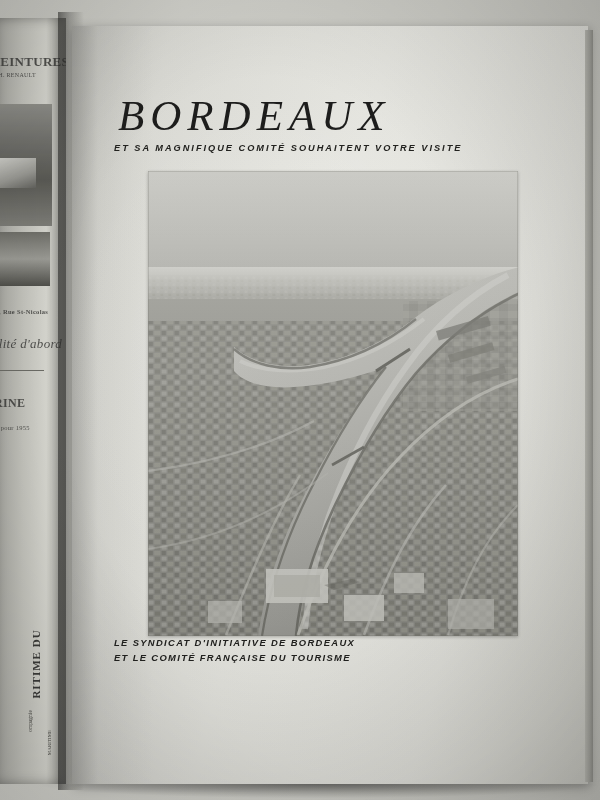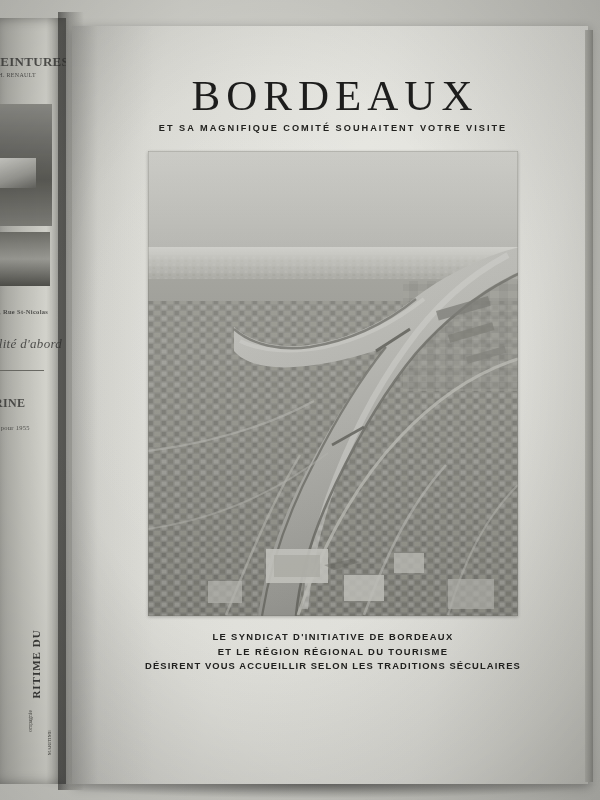--- a/index.html
+++ b/index.html
@@ -137,22 +137,22 @@
     position: absolute;
     inset: 0;
     pointer-events: none;
     background: linear-gradient(90deg, rgba(40,40,38,0.26) 0%, rgba(40,40,38,0.05) 5%, rgba(0,0,0,0) 16%),
                 radial-gradient(ellipse at 60% 40%, rgba(255,255,255,0.14), rgba(0,0,0,0.05) 70%, rgba(0,0,0,0.12) 100%);
   }
 
   .page-inner {
     position: relative;
     z-index: 2;
-    padding: 48px 36px 0 42px;
-    text-align: center;
+    padding: 68px 36px 0 42px;
+    font-style: italic;
   }
 
   .title {
     font-family: "Liberation Serif", serif;
     font-size: 43px;
     letter-spacing: 6px;
     color: #1d1d1c;
     line-height: 1;
     margin: 0 0 6px 4px;
     font-weight: normal;
@@ -172,21 +172,21 @@
     width: 370px;
     height: 465px;
     margin: 0 auto;
     overflow: hidden;
     background: #9a9a94;
     box-shadow: 0 1px 3px rgba(0,0,0,0.25);
   }
   .photo svg { display: block; width: 100%; height: 100%; }
 
   .caption {
-    margin-top: 14px;
+    margin-top: 0;
     font-family: "Liberation Sans", sans-serif;
     font-size: 9.4px;
     font-weight: bold;
     letter-spacing: 1.35px;
     line-height: 1.55;
     color: #20201e;
   }
   .caption div { white-space: nowrap; }
   .caption .wide { letter-spacing: 1.1px; }
 
@@ -323,22 +323,21 @@
 
           <path d="M 176 414 l 28 -6 l 8 3 l -26 8 z" fill="#5c5c57" opacity="0.35"></path>
 
           <rect x="0" y="0" width="370" height="465" fill="url(#haze)" opacity="0.25"></rect>
           <rect x="0" y="0" width="370" height="465" fill="none" stroke="#6f6f69" stroke-width="1" opacity="0.5"></rect>
         </svg>
       </div>
 
       <div class="caption">
         <div>LE SYNDICAT D'INITIATIVE DE BORDEAUX</div>
-        <div>ET LE RÉGION RÉGIONAL DU TOURISME</div>
-        <div class="wide">DÉSIRENT VOUS ACCUEILLIR SELON LES TRADITIONS SÉCULAIRES</div>
+        <div>ET LE COMITÉ FRANÇAISE DU TOURISME</div>
       </div>
 
     </div>
   </div>
 
   <div class="page-edge"></div>
   <div class="book-shadow"></div>
 </div>
 
 </body></html>

